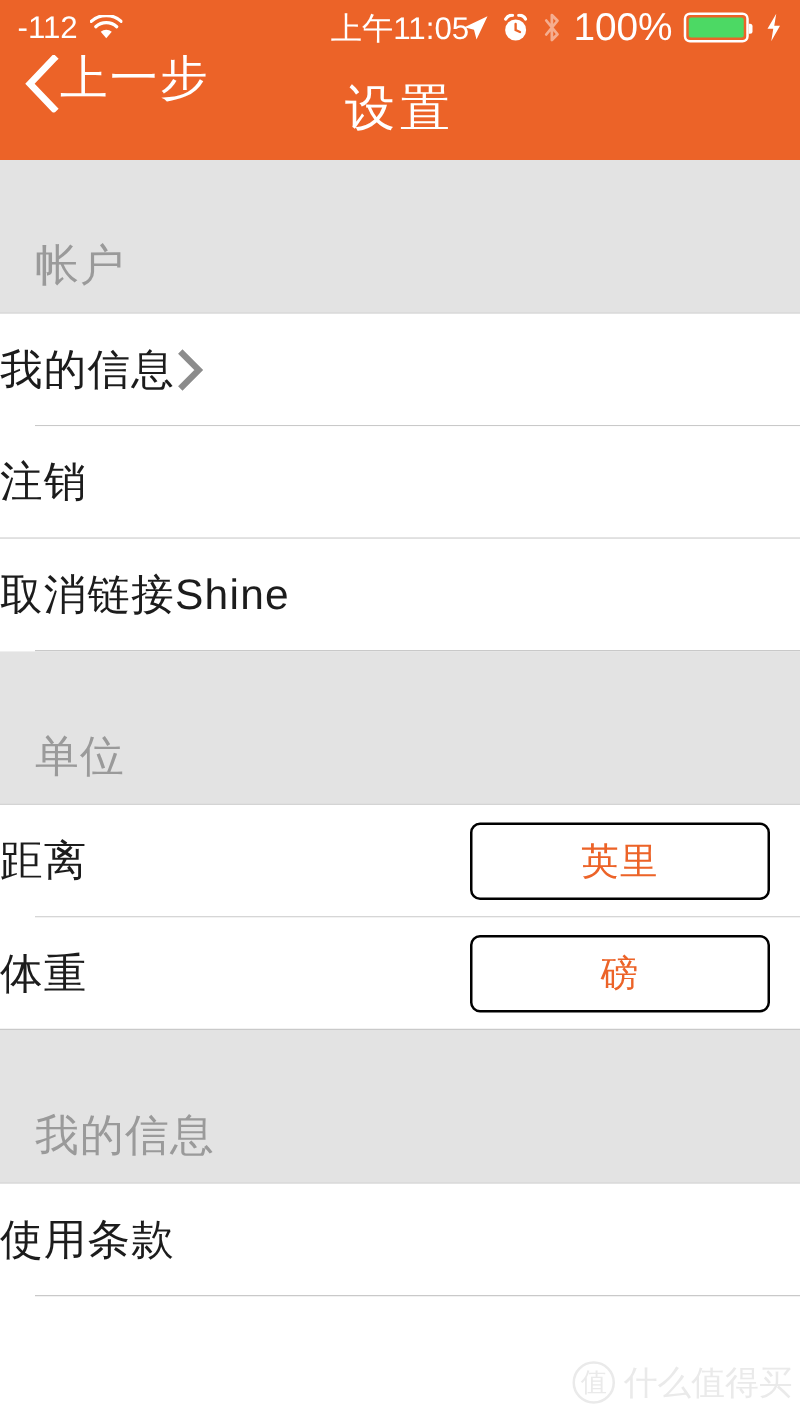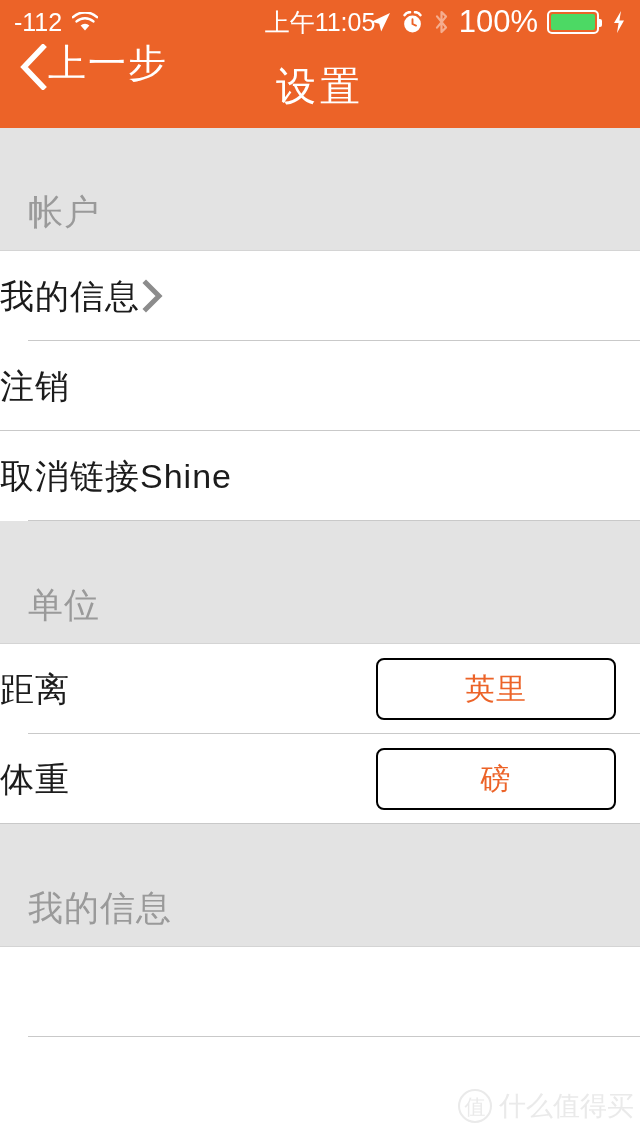--- a/index.html
+++ b/index.html
@@ -241,20 +241,21 @@
       <span class="seg">
         <span class="seg-opt">磅</span>
       </span>
       <span class="row-sep full"></span>
     </div>
 
     <div class="section-header tall">我的信息</div>
 
 
     <div class="row">
+      <span class="row-label">使用条款</span>
       <span class="row-sep"></span>
     </div>
 
   </div>
 
   <div class="watermark">
     <span class="wm-logo">值</span>
     <span>什么值得买</span>
   </div>
 

